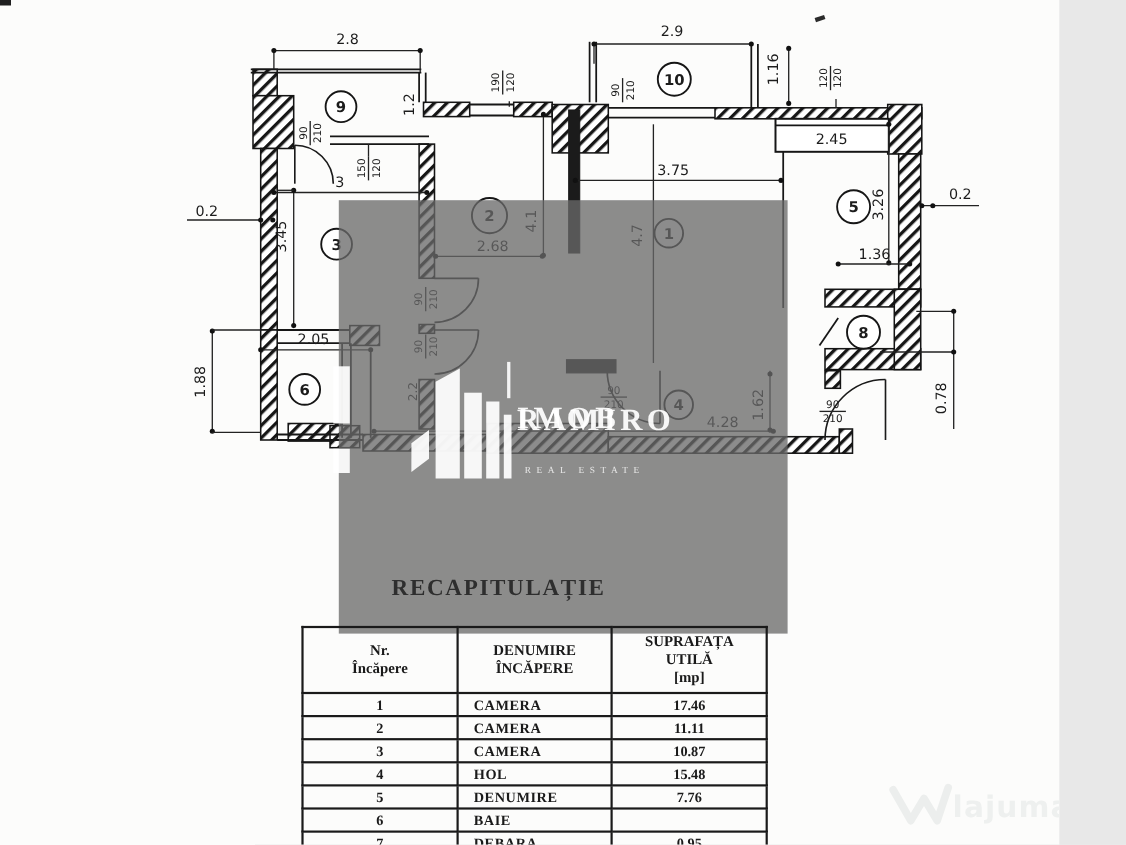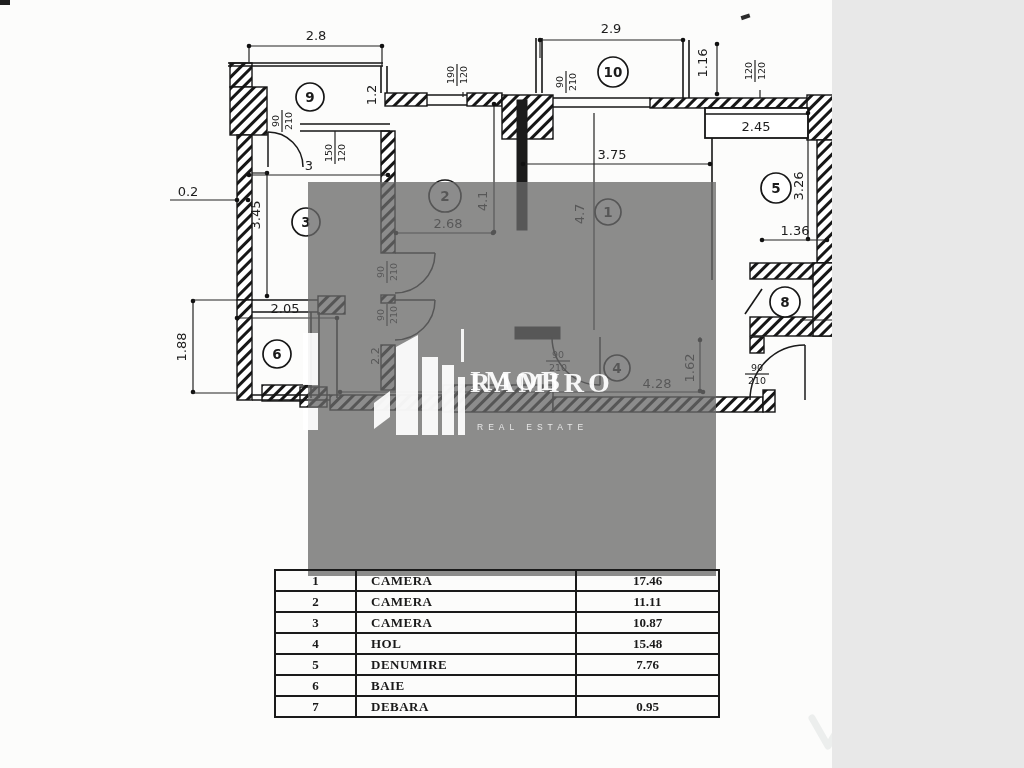--- a/index.html
+++ b/index.html
@@ -1,16 +1,16 @@
 <!DOCTYPE html>
 <html><head>
 <meta charset="utf-8">
 <style>
   html,body{margin:0;padding:0;background:#e8e8e8;}
-  .page{position:relative;width:832px;height:768px;background:#fcfcfb;overflow:hidden;
+  .page{position:relative;width:963px;height:768px;background:#fcfcfb;overflow:hidden;
         font-family:"Liberation Sans",sans-serif;}
   svg text{font-family:"DejaVu Sans",sans-serif;fill:#1c1c1c;}
   .dim{font-size:13px;}
   .dimsmall{font-size:11px;}
   .frac{font-size:9.5px;}
   .roomnum{font-size:13.5px;font-weight:bold;}
   .wall{fill:url(#hz);stroke:#141414;stroke-width:1.4;}
   .wallsolid{fill:#1b1b1b;stroke:#1b1b1b;}
   .wline{stroke:#161616;stroke-width:1.6;fill:none;}
   .dline{stroke:#222;stroke-width:1.2;fill:none;}
@@ -21,21 +21,21 @@
            background:rgba(105,105,105,0.77);z-index:2;}
   .wm-bar1{position:absolute;left:-5px;top:151px;width:15px;height:52px;background:rgba(255,255,255,.92);}
   .wm-bar2{position:absolute;left:-5px;top:226px;width:15px;height:22px;background:rgba(255,255,255,.92);}
   .logo{position:absolute;left:370px;top:324px;width:240px;height:120px;z-index:3;}
   .brand{position:absolute;z-index:3;color:rgba(255,255,255,.93);
          font-family:"Liberation Serif",serif;font-weight:600;letter-spacing:4px;font-size:28px;line-height:1;}
   .brand-top{left:470px;top:333px;margin-top:36px;}
   .brand-bottom{left:470px;top:367px;text-align:right;}
   .brand-divider{position:absolute;left:461px;top:329px;width:3px;height:33px;background:rgba(255,255,255,.9);z-index:3;}
   .tagline{position:absolute;left:477px;top:422px;z-index:3;color:rgba(255,255,255,.8);
-           font-size:8.5px;letter-spacing:5px;font-family:Liberation Sans, sans-serif;}
+           font-size:8.5px;letter-spacing:5px;font-family:Liberation Serif, serif;}
   .heading{position:absolute;left:356px;top:522px;z-index:3;color:#2e2e2e;
            font-family:"Liberation Serif",serif;font-weight:bold;font-size:21px;letter-spacing:1.5px;}
   
   .recap{position:absolute;left:274px;top:569px;z-index:4;border-collapse:collapse;table-layout:fixed;
          width:424px;font-family:"Liberation Serif",serif;color:#1a1a1a;background:transparent;}
   .recap td{border:2px solid #1a1a1a;padding:0;}
   .recap .hdr{font-weight:bold;font-size:13.5px;text-align:center;line-height:1.25;height:58px;}
   .recap .c-nr{width:79px;text-align:center;font-size:13px;font-weight:bold;height:19px;}
   .recap .c-name{width:204px;text-align:left;padding-left:14px;font-size:13px;font-weight:bold;letter-spacing:.5px;}
   .recap .c-area{width:141px;text-align:center;font-size:13px;font-weight:bold;margin-left:48px;}
@@ -323,23 +323,39 @@
     <rect x="72" y="41" width="12" height="70"></rect>
     <rect x="88" y="53" width="7" height="58"></rect>
     <polygon points="4,105 4,79 20,67 20,93"></polygon>
   </g>
 </svg>
 <div class="brand-divider"></div>
 <div class="brand brand-top">RAMIRO</div>
 <div class="brand brand-bottom">IMOB</div>
 <div class="tagline">REAL ESTATE</div>
 
+<div class="heading">RECAPITULAȚIE</div>
 
 <table class="recap">
   <tbody>
+    <tr>
+      <td class="hdr">
+        <div>Nr.</div>
+        <div>Încăpere</div>
+      </td>
+      <td class="hdr">
+        <div>DENUMIRE</div>
+        <div>ÎNCĂPERE</div>
+      </td>
+      <td class="hdr">
+        <div>SUPRAFAȚA</div>
+        <div>UTILĂ</div>
+        <div>[mp]</div>
+      </td>
+    </tr>
     <tr>
       <td class="c-nr">1</td>
       <td class="c-name">CAMERA</td>
       <td class="c-area">17.46</td>
     </tr>
     <tr>
       <td class="c-nr">2</td>
       <td class="c-name">CAMERA</td>
       <td class="c-area">11.11</td>
     </tr>

